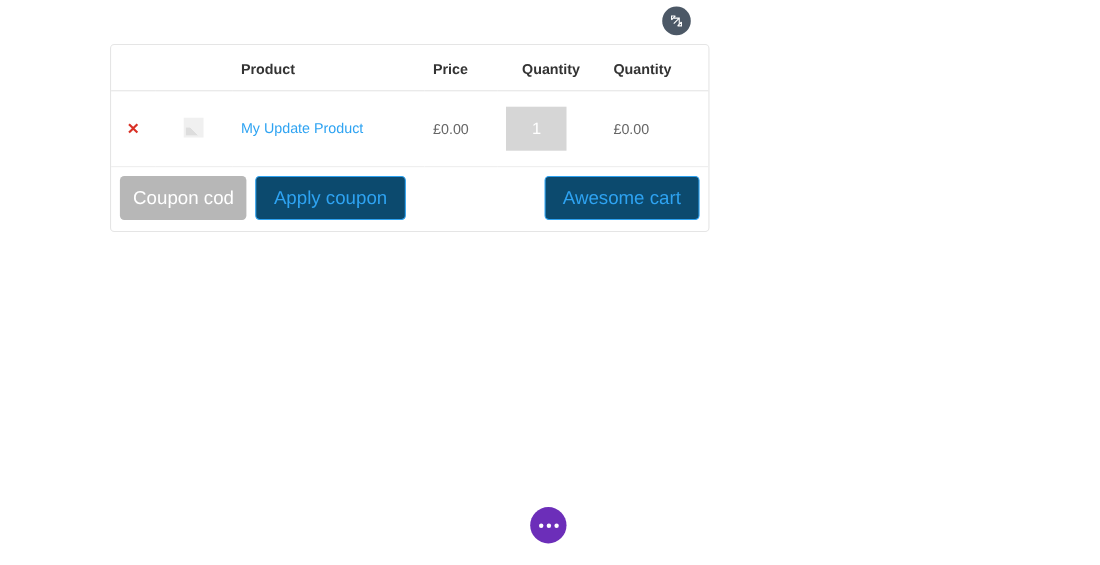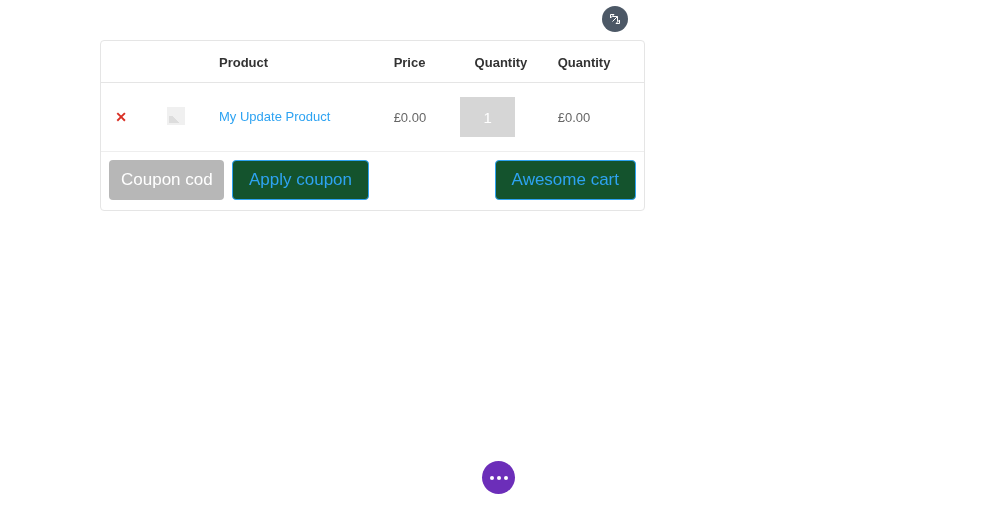--- a/index.html
+++ b/index.html
@@ -16,21 +16,21 @@
     .cart-table td { padding: 14px 8px; font-size: 13px; color: #666; vertical-align: middle; border-bottom: 1px solid #eee; }
     .remove-x { color: #d93025; font-size: 14px; font-weight: bold; cursor: pointer; display:inline-block; width:100%; text-align:center;}
     .thumb-ph { width: 18px; height: 18px; background: #f0f0f0; position: relative; display: inline-block; margin: 0 auto; }
     .thumb-ph::after { content: ''; position: absolute; left: 2px; right: 2px; bottom: 2px; height: 7px; background: linear-gradient(45deg, #ddd 50%, transparent 50%); }
     .product-link { color: #2ea3f2; text-decoration: none; line-height: 1.3; }
     .qty-box { background: #d6d6d6; width: 55px; height: 40px; display: flex; align-items: center; justify-content: center; color: #fff; font-size: 15px; }
     .actions-row td { padding: 8px 8px 10px; border-bottom: none; }
     .actions-wrap { display: flex; gap: 8px; }
     .coupon-input { background: #b7b7b7; color: #fff; border: none; font-size: 17px; padding: 10px 12px; border-radius: 4px; width: 115px; }
     .coupon-input::placeholder { color: #fff; }
-    .btn-outline { border: 1.5px solid #2ea3f2; color: #2ea3f2; background: #14532d; font-size: 17px; padding: 9px 16px; border-radius: 4px; cursor: pointer; }
+    .btn-outline { border: 1.5px solid #2ea3f2; color: #2ea3f2; background: #0c4a6e; font-size: 17px; padding: 9px 16px; border-radius: 4px; cursor: pointer; }
     .btn-outline.update { margin-left: auto; }
 
     
     .fab { position: absolute; left: 482px; top: 461px; width: 33px; height: 33px; border-radius: 50%; background: #6c2eb9; display: flex; align-items: center; justify-content: center; gap: 3px; cursor: pointer; }
     .fab span { width: 4px; height: 4px; border-radius: 50%; background: #fff; }
     .resize-handle { position: absolute; right: -10px; bottom: -10px; width: 26px; height: 26px; background: #4c5866; border-radius: 50%; display:flex; align-items:center; justify-content:center; color:#fff; cursor: nwse-resize; }
     .settings-wrap { position: absolute; left: 618px; top: 22px; }
   </style>
 </head>
 <body>

